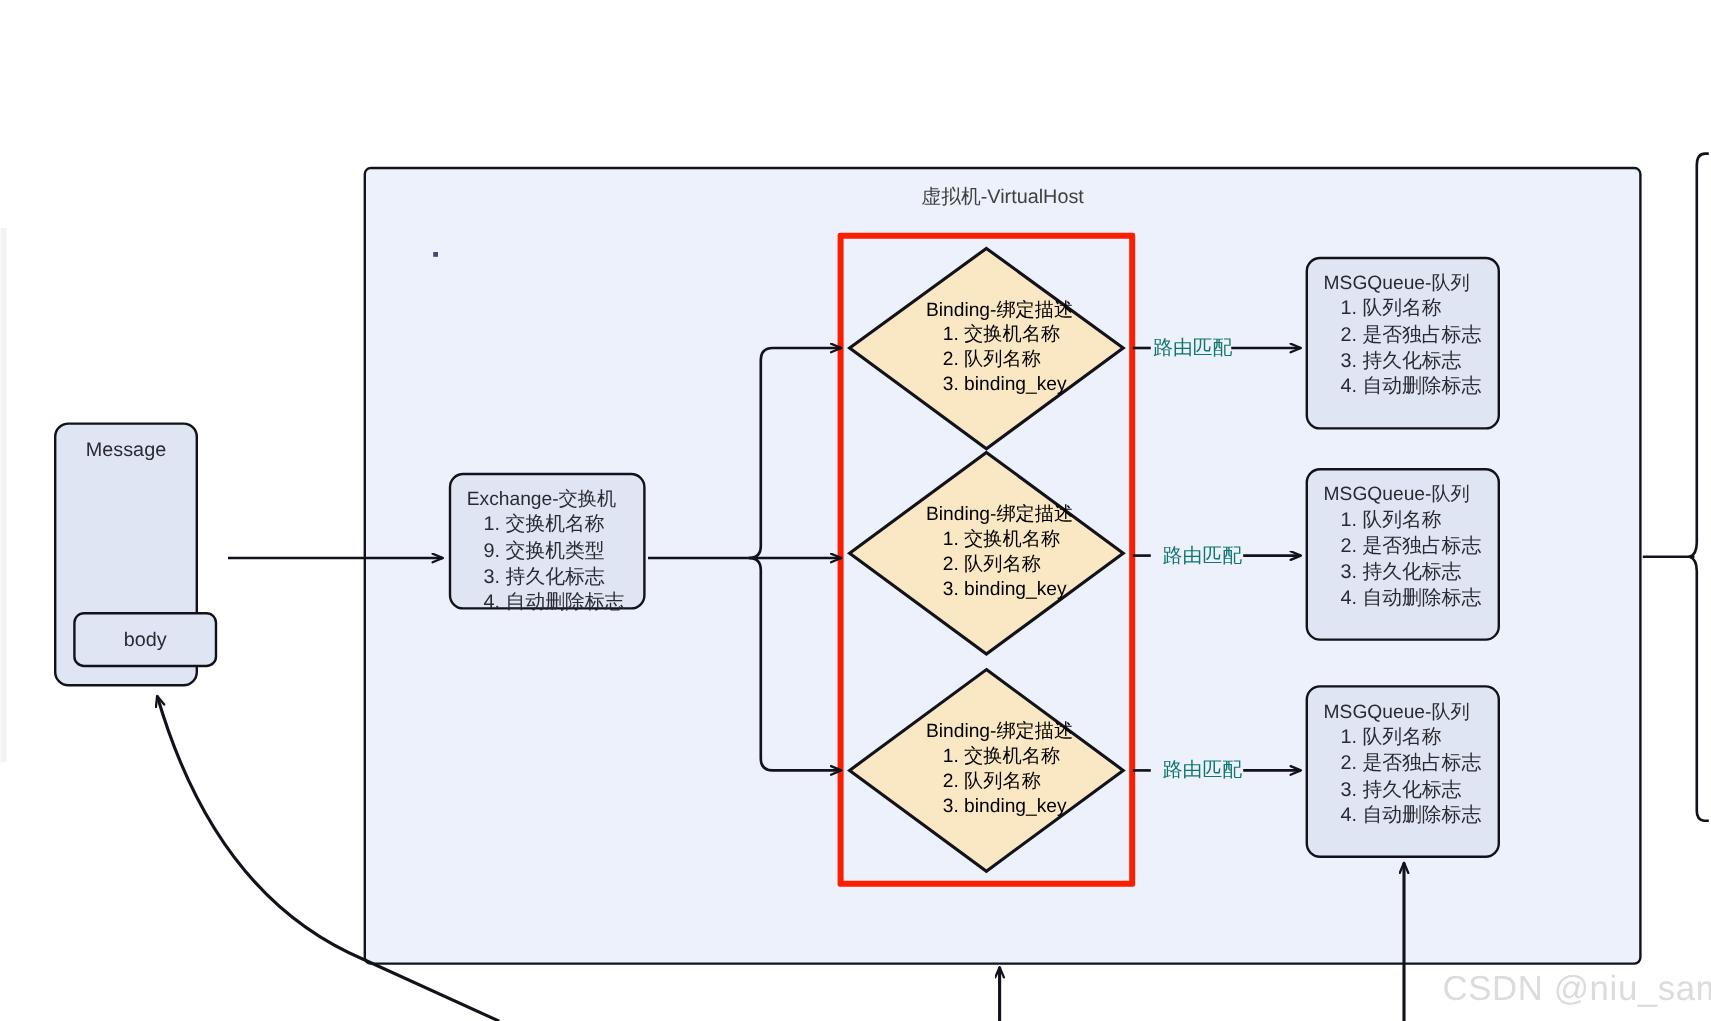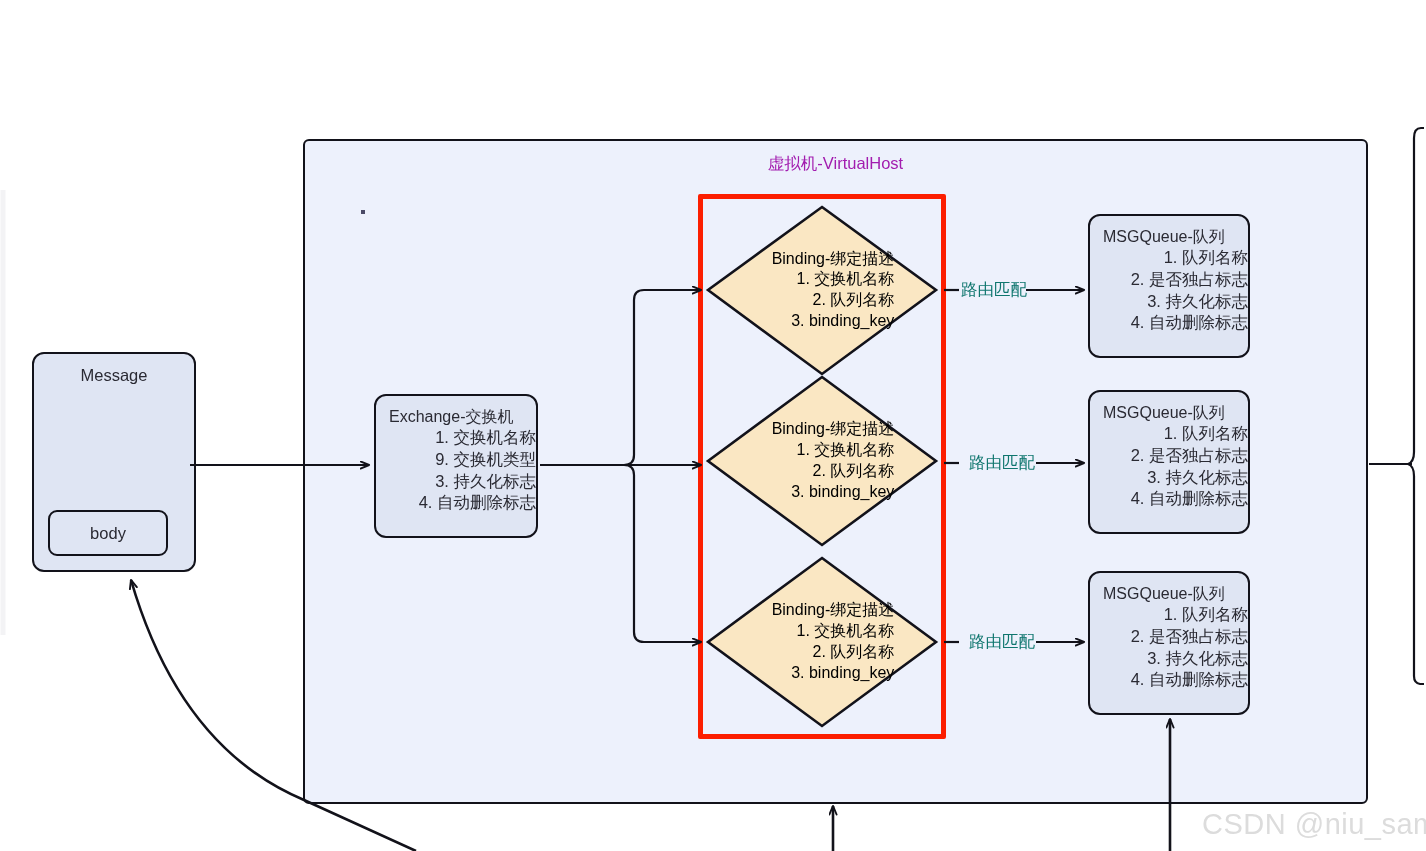--- a/index.html
+++ b/index.html
@@ -39,39 +39,38 @@
     border: 2.2px solid #12121a;
     border-radius: 6px;
   }
   .vhost-title {
     position: absolute;
     top: 12px;
     left: 0;
     width: 100%;
     text-align: center;
     font-size: 16.5px;
-    color: #a21caf;
+    color: #404040;
   }
   .redbox {
     border: 5px solid #fc1e00;
     background: transparent;
     border-radius: 2px;
   }
   .box-title {
     font-size: 16px;
     line-height: 1.28;
     white-space: nowrap;
   }
   .box-list {
     margin: 0;
     padding: 0;
     list-style: none;
     font-size: 16.5px;
     line-height: 1.305;
-    text-align: right;
   }
   .box-list li {
     white-space: nowrap;
     padding-left: 14px;
   }
   .pad {
     padding: 11px 0 0 13px;
   }
   .center-label {
     display: flex;
@@ -127,28 +126,28 @@
 <body>
 
 <div id="canvas">
 
   <div class="node vhost" style="left:303px; top:139px; width:1065px; height:665px;">
     <div class="vhost-title">虚拟机-VirtualHost</div>
   </div>
 
   <div class="dot" style="left:361px; top:210px;"></div>
 
-  <div class="node rbox" style="left:32px; top:352px; width:164px; height:220px;">
+  <div class="node rbox" style="left:45px; top:352px; width:120px; height:220px;">
     <div class="center-label" style="position:absolute; left:0; top:8px; width:100%; height:26px;">Message</div>
     <div class="node rbox center-label" style="left:14px; top:156px; width:120px; height:46px; border-width:2px; border-radius:9px;">
       <span>body</span>
     </div>
   </div>
 
-  <div class="node rbox" style="left:374px; top:394px; width:164px; height:144px;">
+  <div class="node rbox" style="left:374px; top:394px; width:164px; height:114px;">
     <div class="pad">
       <div class="box-title">Exchange-交换机</div>
       <ul class="box-list">
         <li>1. 交换机名称</li>
         <li>9. 交换机类型</li>
         <li>3. 持久化标志</li>
         <li>4. 自动删除标志</li>
       </ul>
     </div>
   </div>

